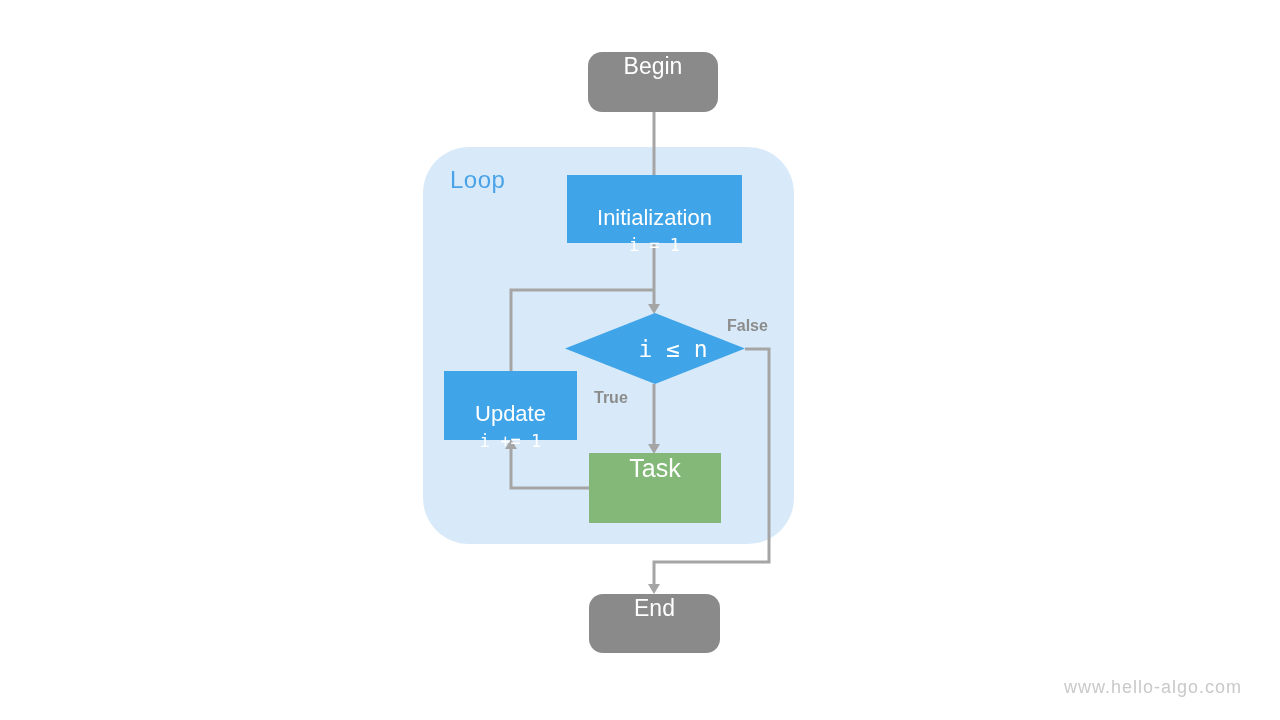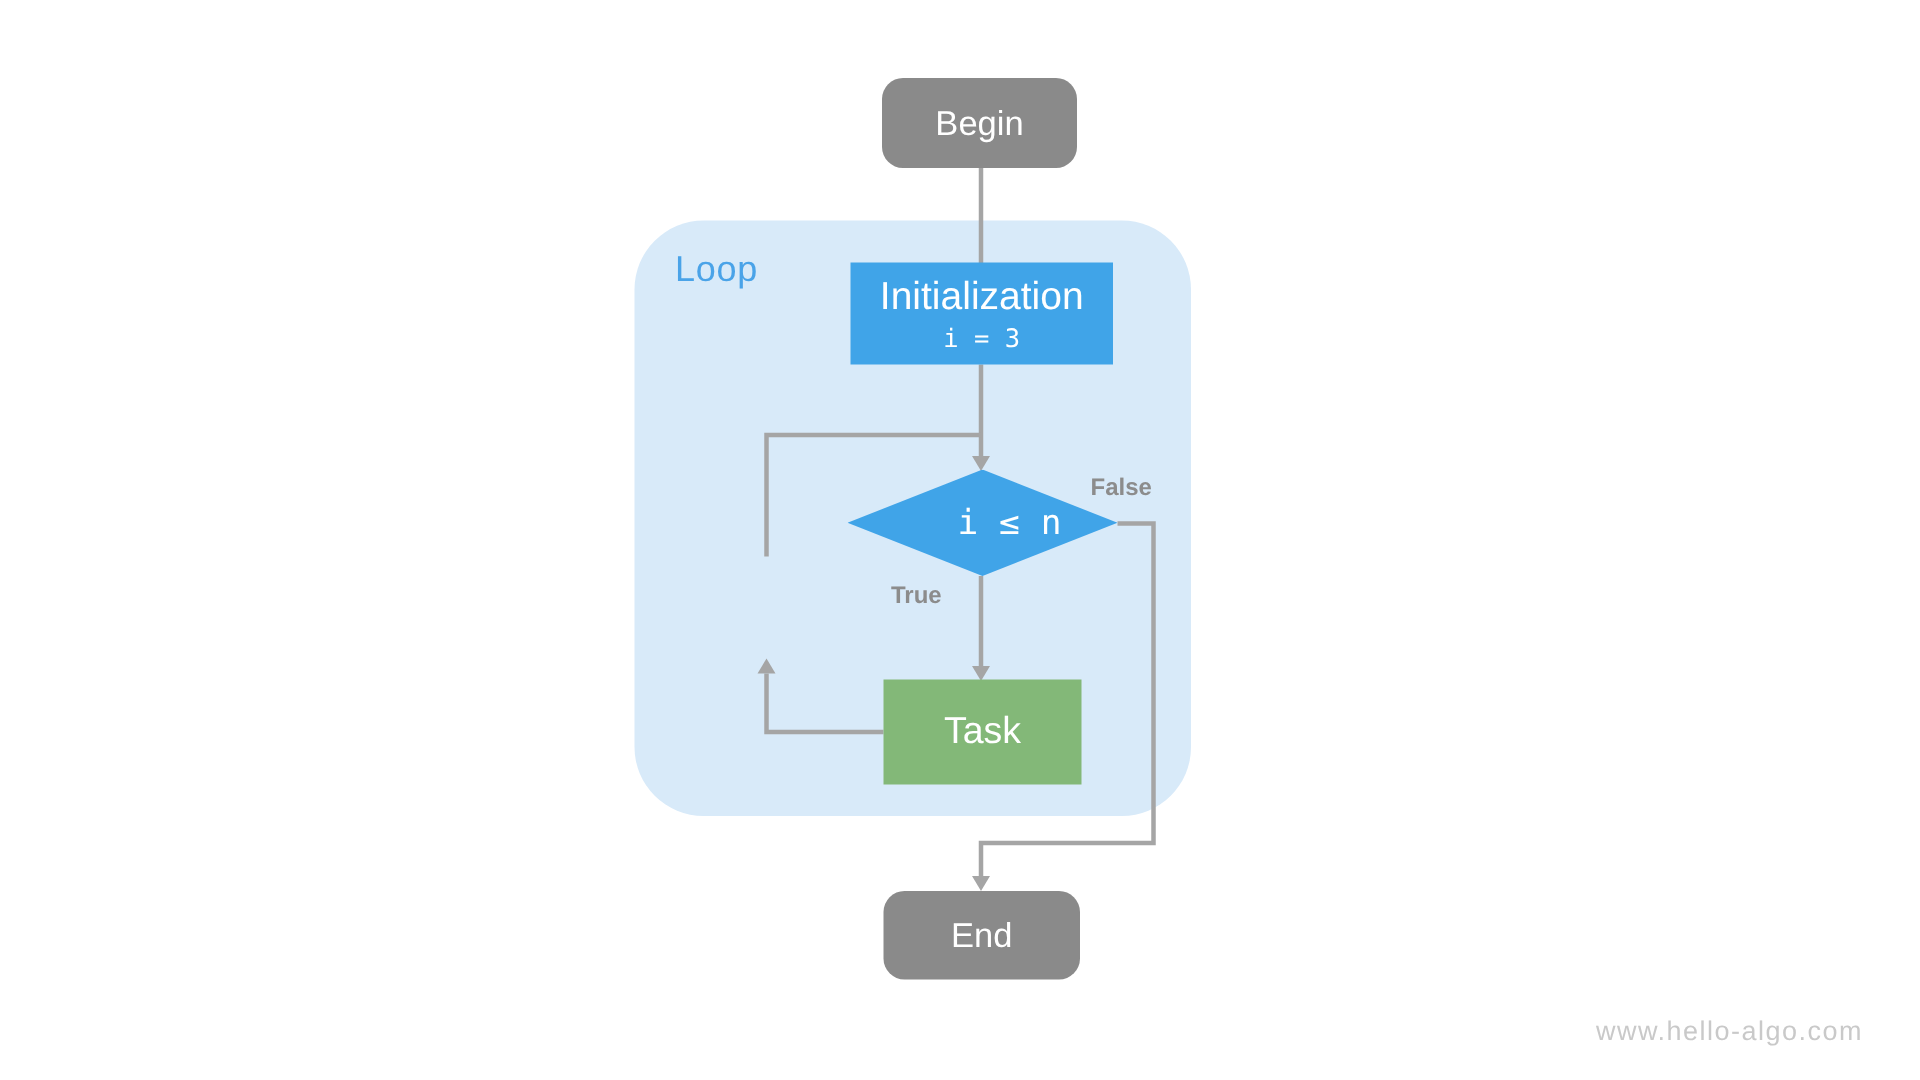--- a/index.html
+++ b/index.html
@@ -46,36 +46,35 @@
   }
   svg.edges polygon{
     fill:var(--edge-gray);
     stroke:none;
   }
   .node{
     position:absolute;
     display:flex;
     flex-direction:column;
     align-items:center;
-    justify-content:center;
     color:#ffffff;
     text-align:center;
     line-height:1.25;
   }
   .node.gray{
     background:var(--node-gray);
     border-radius:14px;
     font-size:23px;
   }
   .node.blue{ background:var(--node-blue); }
   .node.green{
     background:var(--node-green);
     font-size:25px;
   }
-  .node .title{ font-size:26px; }
+  .node .title{ font-size:22px;margin-top:29px; }
   .node .code{
     font-family:"DejaVu Sans Mono",monospace;
     font-size:17px;
     margin-top:3px;
   }
   .diamond{
     position:absolute;
     left:565px;top:313px;
     width:180px;height:71px;
     background:var(--node-blue);
@@ -140,27 +139,31 @@
     <polyline points="745,349 769,349 769,562 654,562 654,586"></polyline>
     <polygon points="648,584 660,584 654,594"></polygon>
   </svg>
 
   <div class="node gray" id="begin-node">
     <span>Begin</span>
   </div>
 
   <div class="node blue" id="init-node">
     <div class="title">Initialization</div>
-    <div class="code">i = 3</div>
+    <div class="code">i = 1</div>
   </div>
 
   <div class="diamond">
     <span class="code">i ≤ n</span>
   </div>
 
+  <div class="node blue" id="update-node">
+    <div class="title">Update</div>
+    <div class="code">i += 1</div>
+  </div>
 
   <div class="node gray" id="end-node">
     <span>End</span>
   </div>
 
   <div class="node green" id="task-node">
     <span>Task</span>
   </div>
 
   <div class="edge-label true">True</div>

